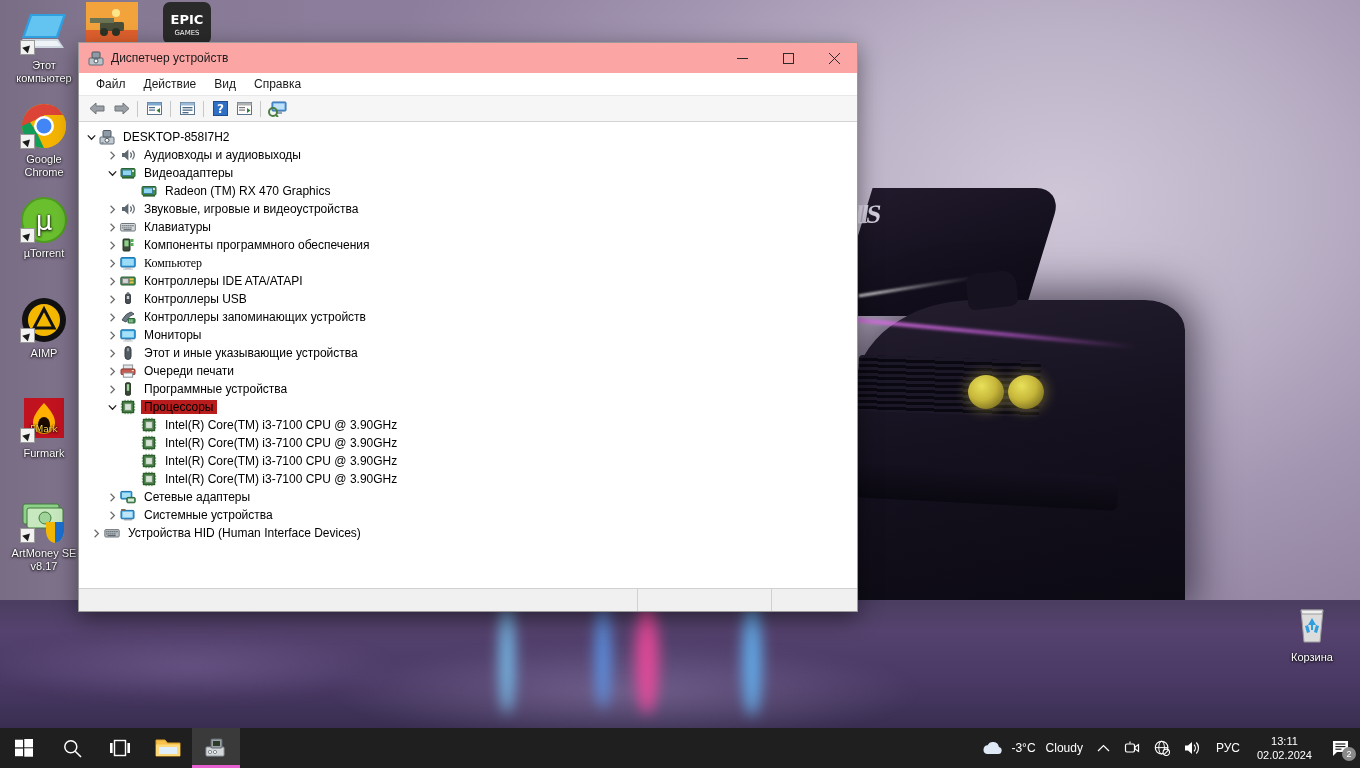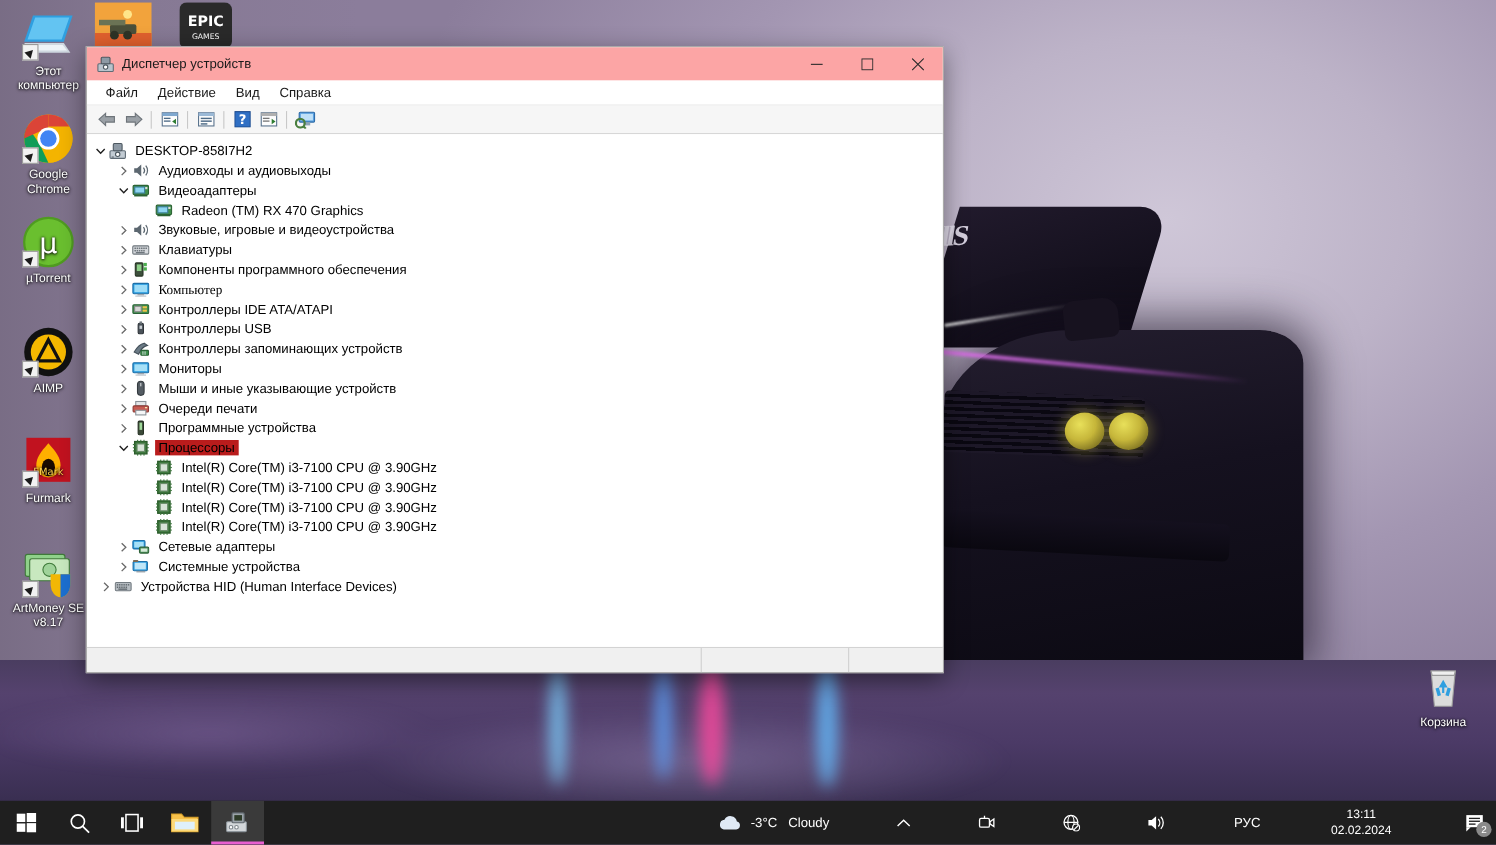--- a/index.html
+++ b/index.html
@@ -267,21 +267,21 @@
   }
   .tb-item.active { background: #3a3a3a; }
   .tb-item.active::after {
     content: "";
     position: absolute; left: 0; right: 0; bottom: 0;
     height: 3px; background: #e85fd0;
   }
   .tray {
     margin-left: auto;
     display: flex; align-items: center; height: 40px;
-    color: #ffffff; font-size: 12px; gap: 47px;
+    color: #ffffff; font-size: 12px;
   }
   .tray-btn {
     height: 40px; display: flex; align-items: center;
     padding: 0 7px;
   }
   .clock {
     height: 40px;
     display: flex; flex-direction: column;
     align-items: center; justify-content: center;
     padding: 12px 10px;
@@ -713,21 +713,21 @@
         <div class="trow" style="padding-left: 25px;">
           <span class="chev">
             <svg width="9" height="9" viewBox="0 0 9 9">
               <path d="M2.6 0.8 L6.4 4.5 L2.6 8.2" fill="none" stroke="#6a6a6a" stroke-width="1.2"></path>
             </svg>
           </span>
           <span class="ticon"><svg width="16" height="16" viewBox="0 0 16 16">
               <rect x="5" y="1.6" width="6" height="12.8" rx="3" fill="#545c63" stroke="#343a3f"></rect>
               <rect x="7.5" y="3.2" width="1" height="3" fill="#d6dadd"></rect>
             </svg></span>
-          <span class="tlabel">Мыши и иные указывающие устройств</span>
+          <span class="tlabel">Этот и иные указывающие устройства</span>
         </div>
         <div class="trow" style="padding-left: 25px;">
           <span class="chev">
             <svg width="9" height="9" viewBox="0 0 9 9">
               <path d="M2.6 0.8 L6.4 4.5 L2.6 8.2" fill="none" stroke="#6a6a6a" stroke-width="1.2"></path>
             </svg>
           </span>
           <span class="ticon"><svg width="16" height="16" viewBox="0 0 16 16">
               <rect x="3.4" y="2" width="9.2" height="4" fill="#e3e6e8" stroke="#8b9298"></rect>
               <rect x="1" y="6" width="14" height="5.6" rx="1" fill="#c75b52" stroke="#8c3b34"></rect>

